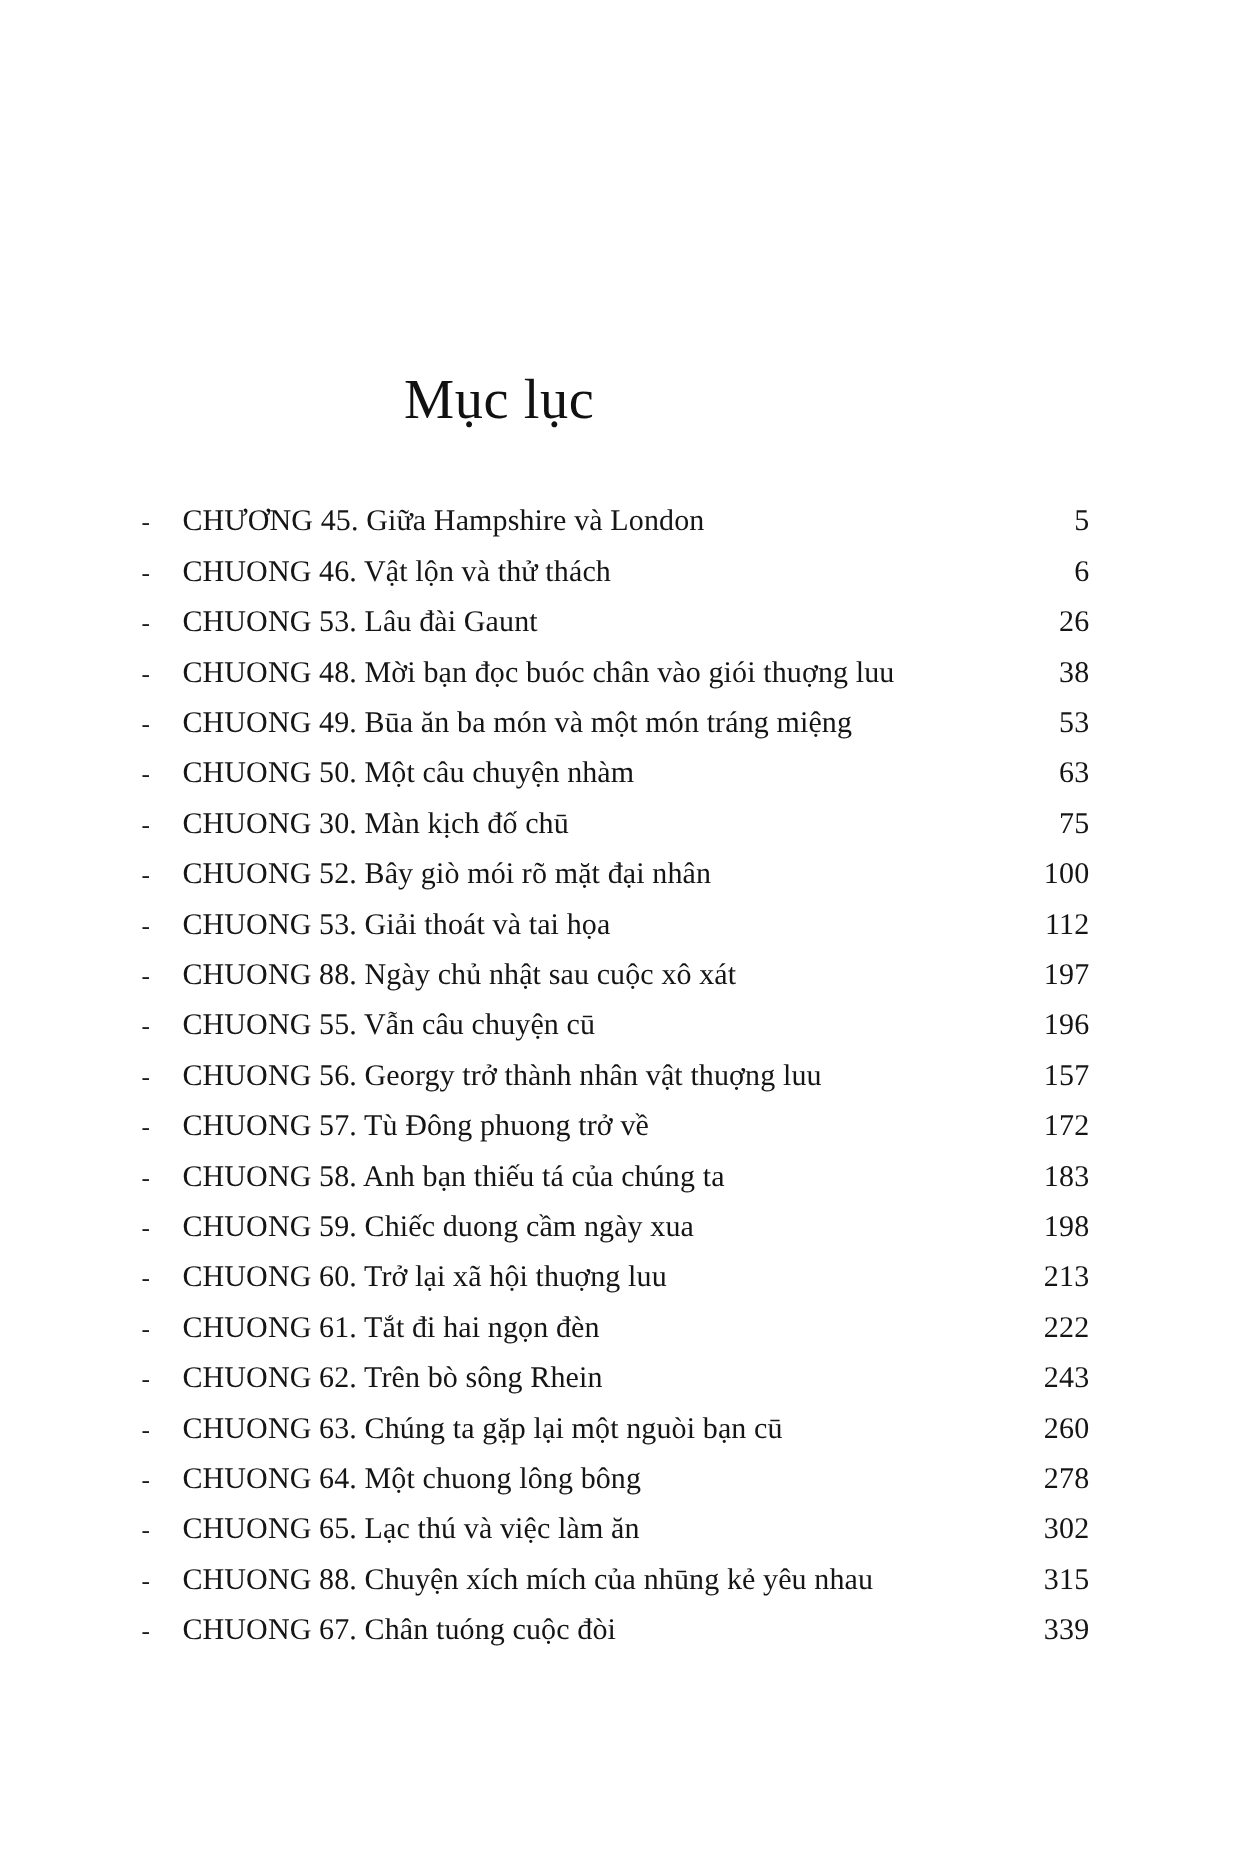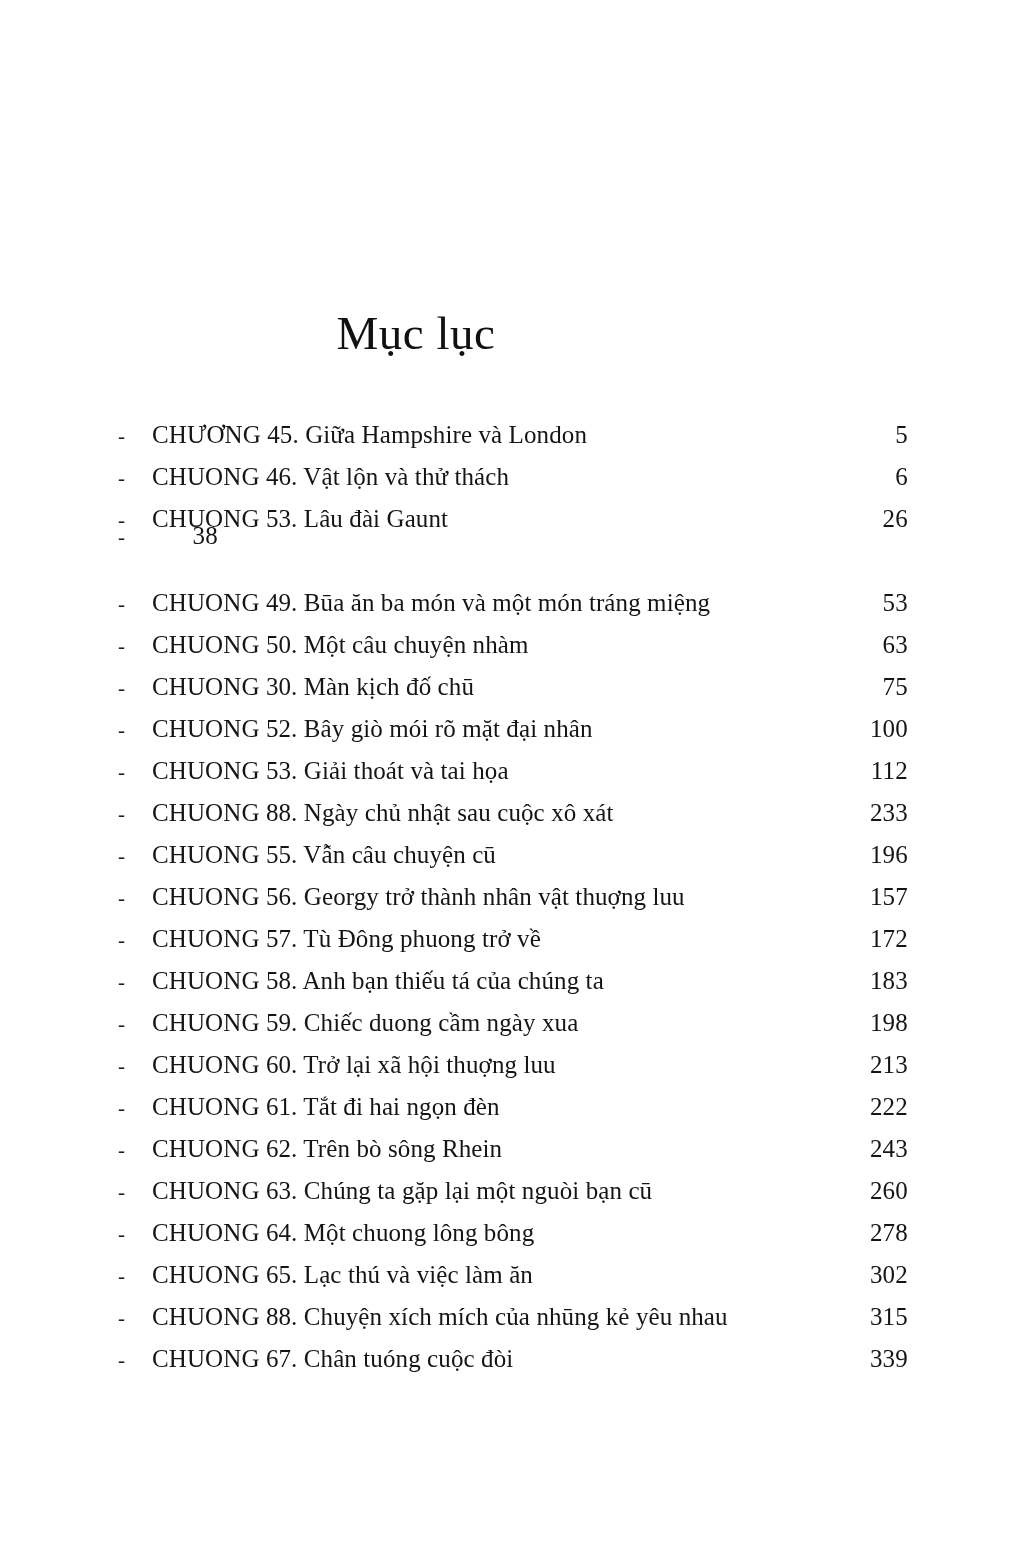--- a/index.html
+++ b/index.html
@@ -111,20 +111,21 @@
         <span class="entry-label">CHUONG 46. Vật lộn và thử thách</span>
         <span class="entry-page">6</span>
       </li>
       <li class="toc-entry">
         <span class="entry-bullet">-</span>
         <span class="entry-label">CHUONG 53. Lâu đài Gaunt</span>
         <span class="entry-page">26</span>
       </li>
       <li class="toc-entry">
         <span class="entry-bullet">-</span>
+        <span class="entry-label">CHUONG 48. Mời bạn đọc buóc chân vào giói thuợng luu</span>
         <span class="entry-page">38</span>
       </li>
       <li class="toc-entry">
         <span class="entry-bullet">-</span>
         <span class="entry-label">CHUONG 49. Būa ăn ba món và một món tráng miệng</span>
         <span class="entry-page">53</span>
       </li>
       <li class="toc-entry">
         <span class="entry-bullet">-</span>
         <span class="entry-label">CHUONG 50. Một câu chuyện nhàm</span>
@@ -141,21 +142,21 @@
         <span class="entry-page">100</span>
       </li>
       <li class="toc-entry">
         <span class="entry-bullet">-</span>
         <span class="entry-label">CHUONG 53. Giải thoát và tai họa</span>
         <span class="entry-page">112</span>
       </li>
       <li class="toc-entry">
         <span class="entry-bullet">-</span>
         <span class="entry-label">CHUONG 88. Ngày chủ nhật sau cuộc xô xát</span>
-        <span class="entry-page">233</span>
+        <span class="entry-page">197</span>
       </li>
       <li class="toc-entry">
         <span class="entry-bullet">-</span>
         <span class="entry-label">CHUONG 55. Vẫn câu chuyện cū</span>
         <span class="entry-page">196</span>
       </li>
       <li class="toc-entry">
         <span class="entry-bullet">-</span>
         <span class="entry-label">CHUONG 56. Georgy trở thành nhân vật thuợng luu</span>
         <span class="entry-page">157</span>

